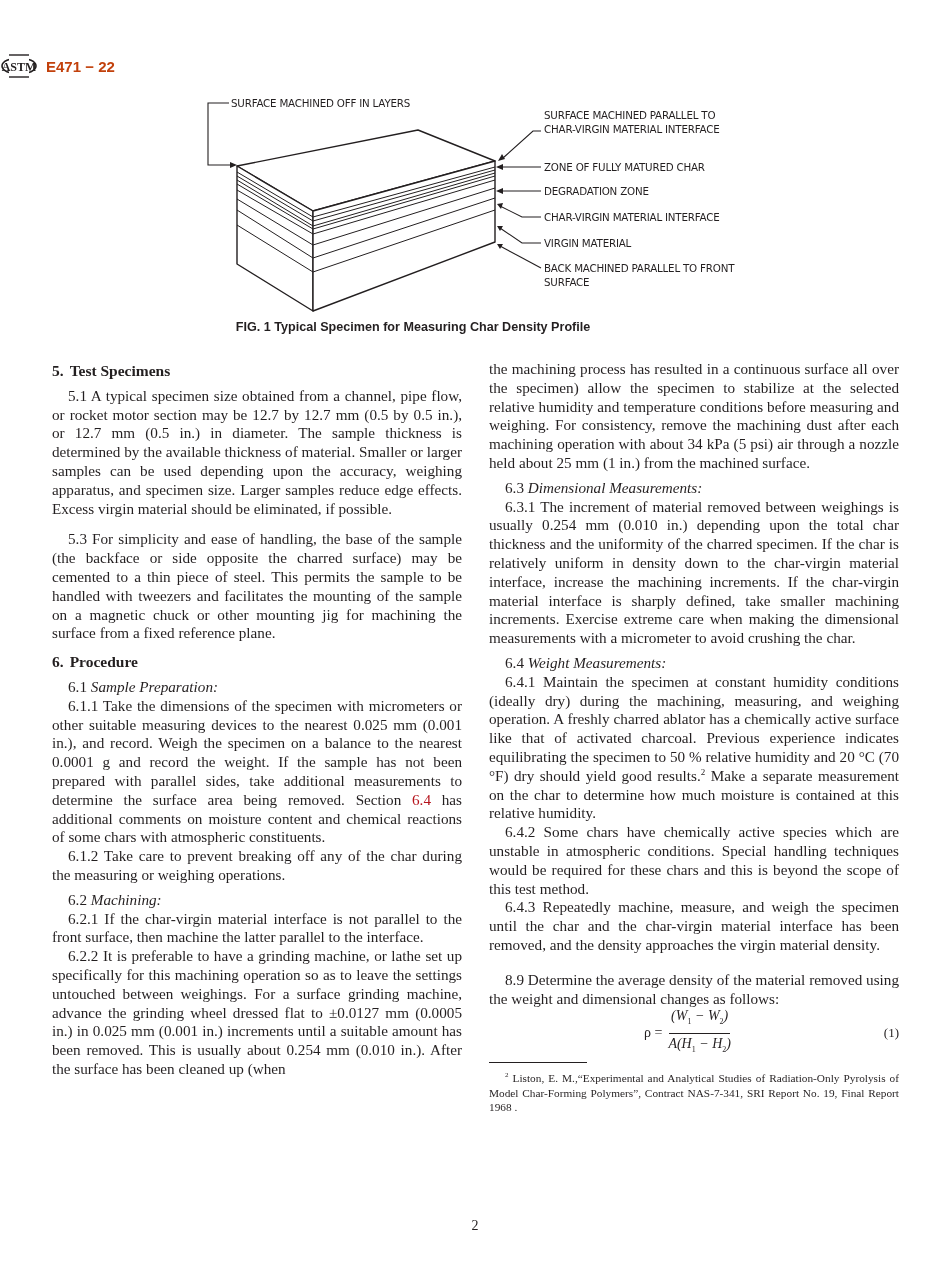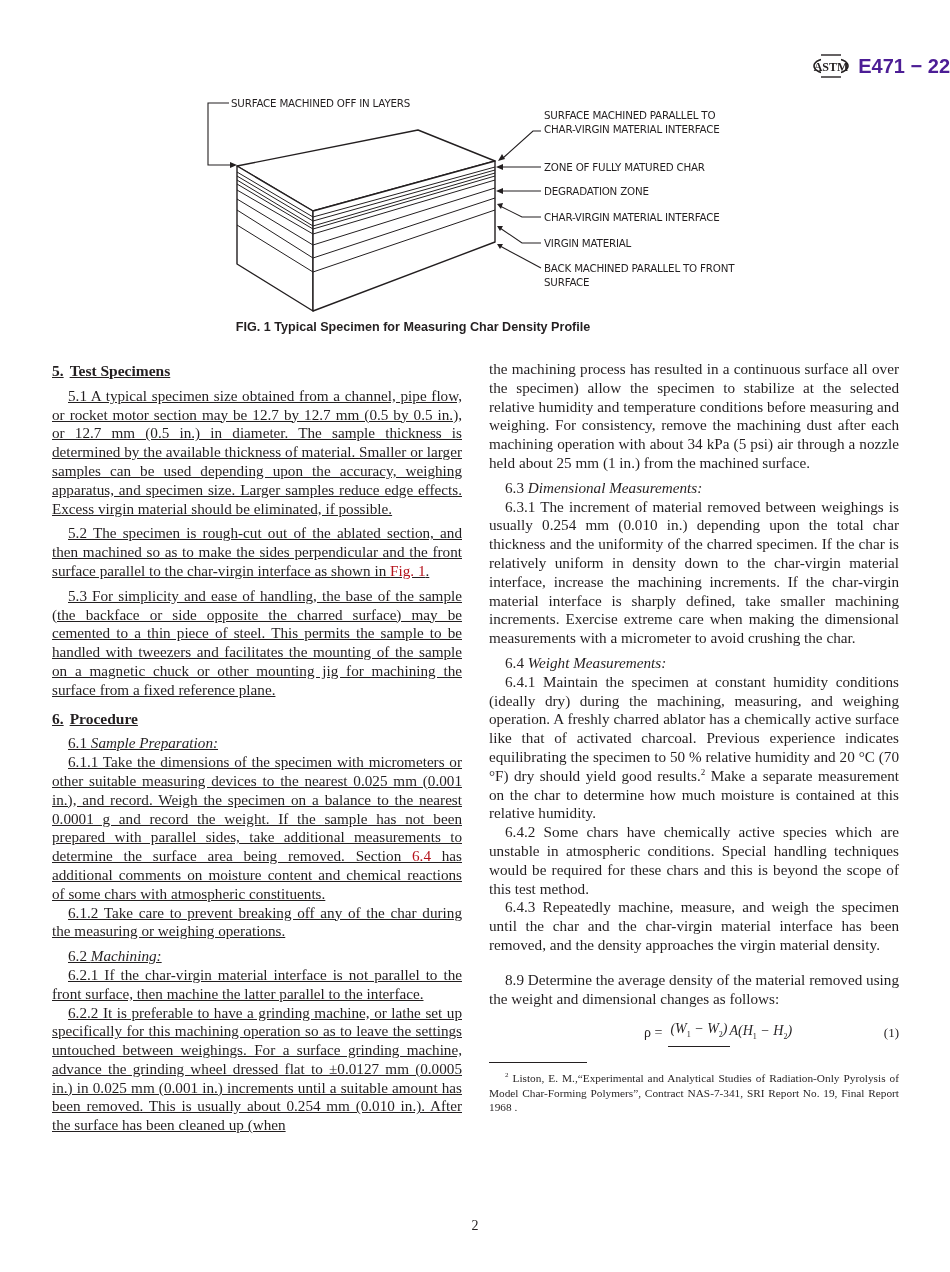--- a/index.html
+++ b/index.html
@@ -1,39 +1,39 @@
 <!DOCTYPE html>
 <html><head>
 <meta charset="utf-8">
 <style>
   html, body { margin: 0; padding: 0; background: #ffffff; }
   body { width: 950px; height: 1272px; position: relative; overflow: hidden; color: #231f20; }
   .page { position: absolute; left: 0; top: 0; width: 950px; height: 1272px; }
-  .header { position: absolute; top: 52px; left: 0; width: 950px; text-align: right; }
+  .header { position: absolute; top: 52px; left: 0; width: 950px; text-align: left; }
   .header-inner { display: inline-flex; align-items: center; gap: 8px; }
   .logo { width: 38px; height: 28px; }
-  .designation { font-family: "Liberation Sans", sans-serif; font-weight: bold; font-size: 20px; color: #4c1d95; }
+  .designation { font-family: "Liberation Sans", sans-serif; font-weight: bold; font-size: 15px; color: #c2410c; }
   .figure { position: absolute; left: 200px; top: 90px; width: 560px; height: 230px; }
   .fig-label { font-family: "DejaVu Sans", sans-serif; font-size: 10.3px; fill: #231f20; letter-spacing: -0.2px; }
   .caption { position: absolute; top: 320px; left: 0; width: 826px; text-align: center; font-family: "Liberation Sans", sans-serif; font-weight: bold; font-size: 12.6px; color: #231f20; }
   .col { position: absolute; top: 362px; width: 410px; font-family: "Liberation Serif", serif; font-size: 15.2px; line-height: 18.8px; text-align: justify; color: #231f20; }
-  .col-left { left: 52px; text-decoration: underline; }
+  .col-left { left: 52px; }
   .col-right { left: 489px; top: 360px; }
   .col p { margin: 0; }
   .indent { text-indent: 16px; }
   .h2 { font-weight: bold; font-size: 15.5px; margin: 0; }
   .h2 .num { margin-right: 6px; }
   .gap-s { height: 6px; }
   .gap-m { height: 10px; }
   .link { color: #b5121b; }
   .ital { font-style: italic; }
   .sup { font-size: 9px; vertical-align: super; line-height: 0; }
   .equation { position: relative; height: 42px; margin-top: 4px; }
   .eq-body { position: absolute; left: 155px; top: 0; display: flex; align-items: center; height: 42px; font-family: "Liberation Serif", serif; font-size: 14px; }
-  .frac { display: inline-flex; flex-direction: row; align-items: center; margin-left: 6px; }
+  .frac { display: inline-flex; flex-direction: column; align-items: center; margin-left: 6px; }
   .frac .numr { border-bottom: 1px solid #231f20; padding: 0 2px 1px 2px; font-style: italic; }
   .frac .den { padding-top: 1px; font-style: italic; }
   .sub { font-size: 8px; vertical-align: sub; font-style: normal; }
   .eq-num { position: absolute; right: 0; top: 12px; font-size: 13px; }
   .fn-rule { width: 98px; border-top: 1px solid #231f20; margin-top: 8px; margin-bottom: 8px; }
   .footnote { font-family: "Liberation Serif", serif; font-size: 11.3px; line-height: 14.6px; text-align: justify; }
   .footnote .fnsup { font-size: 7px; vertical-align: super; line-height: 0; }
   .page-number { position: absolute; top: 1218px; left: 0; width: 950px; text-align: center; font-family: "Liberation Serif", serif; font-size: 14px; color: #231f20; }
 </style>
 </head>
@@ -113,21 +113,20 @@
     <text class="fig-label" x="544" y="286">SURFACE</text>
   </svg>
 
   <div class="caption">FIG. 1 Typical Specimen for Measuring Char Density Profile</div>
 
   <div class="col col-left">
     <p class="h2"><span class="num">5.</span><span>Test Specimens</span></p>
     <div class="gap-s"></div>
     <p class="indent">5.1  A typical specimen size obtained from a channel, pipe flow, or rocket motor section may be 12.7 by 12.7 mm (0.5 by 0.5 in.), or 12.7 mm (0.5 in.) in diameter. The sample thickness is determined by the available thickness of material. Smaller or larger samples can be used depending upon the accuracy, weighing apparatus, and specimen size. Larger samples reduce edge effects. Excess virgin material should be eliminated, if possible.</p>
     <div class="gap-s"></div>
-    <p class="indent"><span>5.2  The specimen is rough-cut out of the ablated section, and then machined so as to make the sides perpendicular and the front surface parallel to the char-virgin interface as shown in </span><span class="link">Fig. 1</span><span>.</span></p>
     <div class="gap-s"></div>
     <p class="indent">5.3  For simplicity and ease of handling, the base of the sample (the backface or side opposite the charred surface) may be cemented to a thin piece of steel. This permits the sample to be handled with tweezers and facilitates the mounting of the sample on a magnetic chuck or other mounting jig for machining the surface from a fixed reference plane.</p>
     <div class="gap-m"></div>
     <p class="h2"><span class="num">6.</span><span>Procedure</span></p>
     <div class="gap-s"></div>
     <p class="indent"><span>6.1  </span><span class="ital">Sample Preparation:</span></p>
     <p class="indent"><span>6.1.1  Take the dimensions of the specimen with micrometers or other suitable measuring devices to the nearest 0.025 mm (0.001 in.), and record. Weigh the specimen on a balance to the nearest 0.0001 g and record the weight. If the sample has not been prepared with parallel sides, take additional measurements to determine the surface area being removed. Section </span><span class="link">6.4</span><span> has additional comments on moisture content and chemical reactions of some chars with atmospheric constituents.</span></p>
     <p class="indent">6.1.2  Take care to prevent breaking off any of the char during the measuring or weighing operations.</p>
     <div class="gap-s"></div>
     <p class="indent"><span>6.2  </span><span class="ital">Machining:</span></p>

